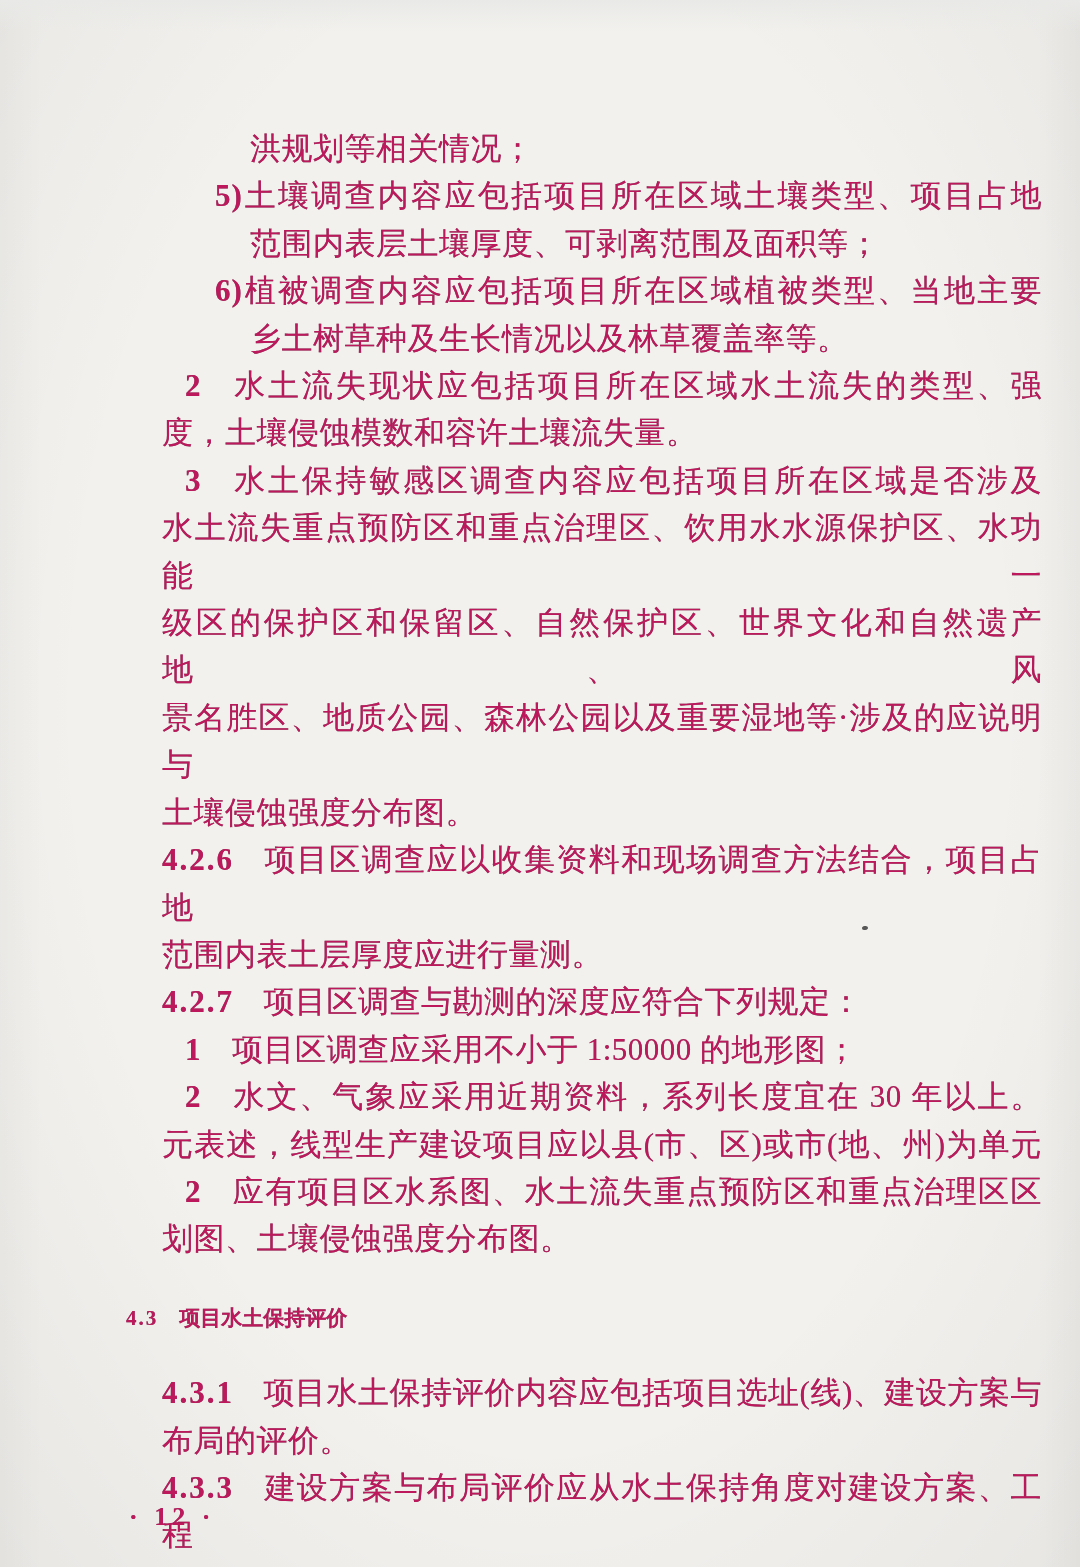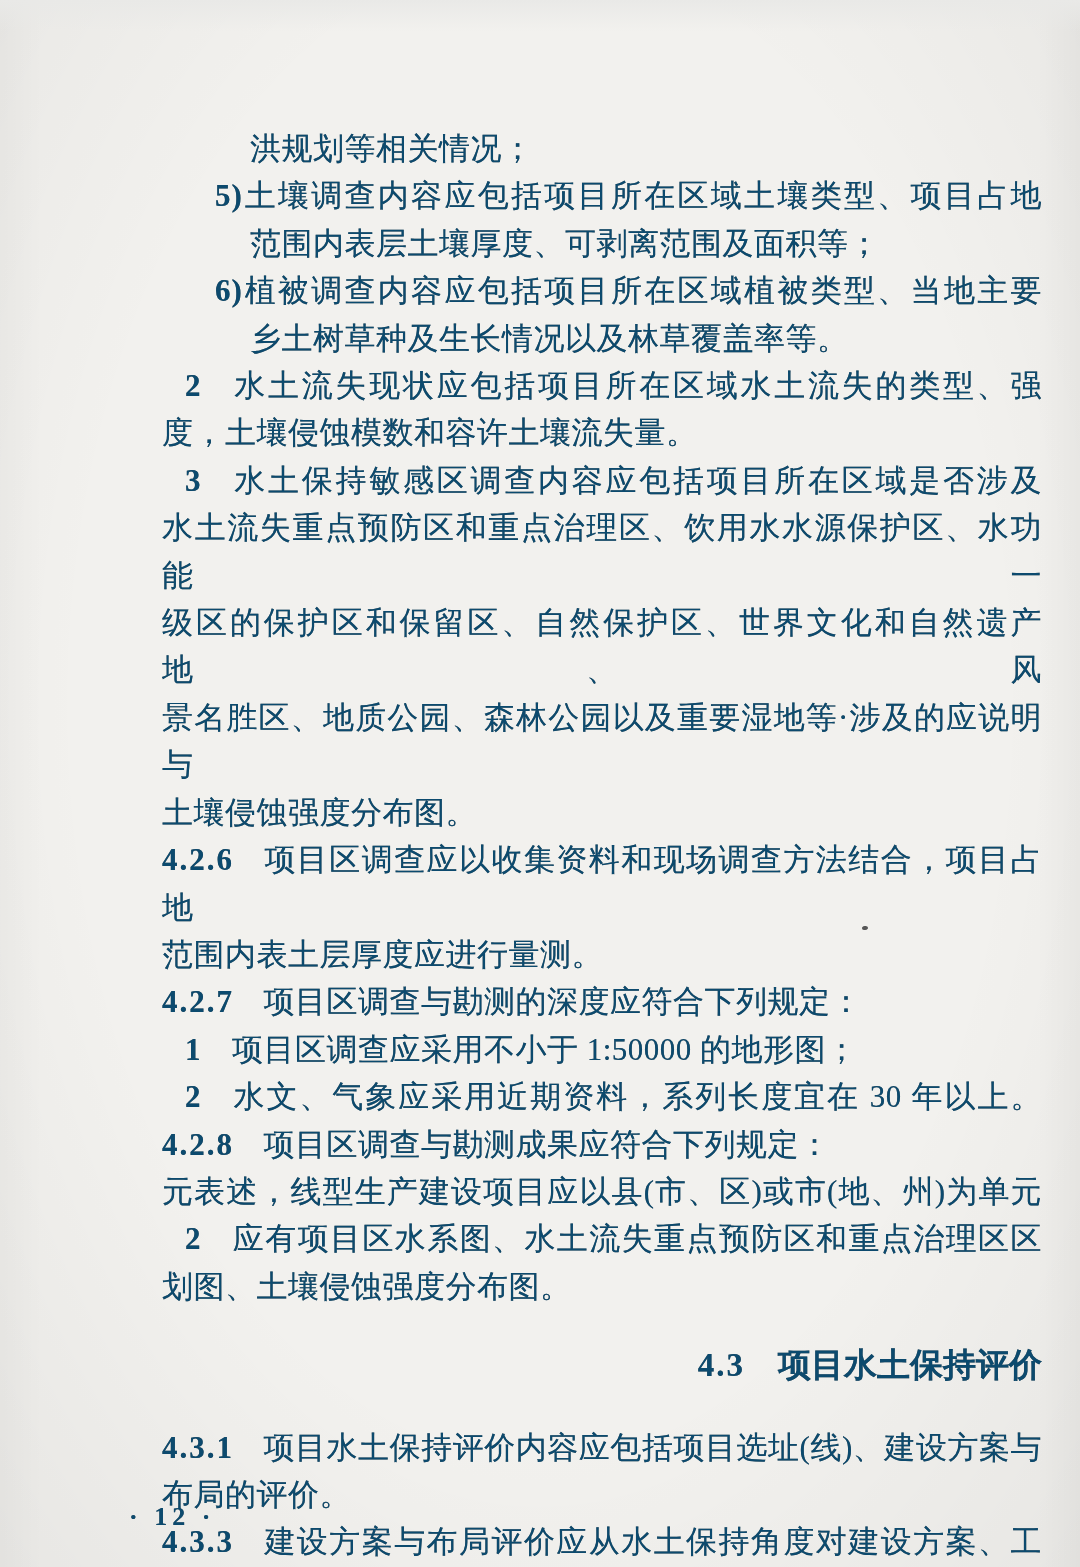--- a/index.html
+++ b/index.html
@@ -3,21 +3,21 @@
 <meta charset="utf-8">
 <style>
   html,body { margin:0; padding:0; }
   .page {
     position: relative;
     width: 1080px;
     height: 1567px;
     background: #f2f1ee;
     overflow: hidden;
     font-family: "Liberation Serif", "DejaVu Serif", serif;
-    color: #0c4a6e;
+    color: #be185d;
   }
   
   .page::before {
     content: "";
     position: absolute; inset: 0;
     background:
       linear-gradient(#e9e9e7, rgba(233,233,231,0) 2%),
       linear-gradient(90deg, rgba(0,0,0,0.025), rgba(0,0,0,0) 4%, rgba(0,0,0,0) 96%, rgba(0,0,0,0.03)),
       radial-gradient(ellipse at 50% 45%, rgba(0,0,0,0) 60%, rgba(0,0,0,0.045) 100%);
     pointer-events: none;
@@ -44,25 +44,25 @@
   .line.item  { padding-left: 59px; }
   .line.sub   { padding-left: 89px; }
   .line.cont2 { padding-left: 124px; }
   .num {
     font-weight: bold;
     letter-spacing: 2px;
     margin-right: 0.95em;
   }
   .num.nogap { margin-right: 0; letter-spacing: 1px; }
   .heading {
-    font-size: 33px;
+    font-size: 21px;
     font-weight: bold;
     line-height: 47.4px;
-    text-align: right;
-    margin: 32px 0 34px 0;
+    text-align: left;
+    margin: 32px 0 27px 0;
     text-shadow: 0 0 0.6px rgba(10,10,10,0.55);
   }
   .heading .num { margin-right: 1.0em; }
   .page-number {
     position: absolute;
     left: 129px;
     top: 1502px;
     font-size: 26px;
     line-height: 30px;
     letter-spacing: 5px;
@@ -97,21 +97,20 @@
       <div class="line item j"><span class="num">3</span><span>水土保持敏感区调查内容应包括项目所在区域是否涉及</span></div>
       <div class="line flush j"><span>水土流失重点预防区和重点治理区、饮用水水源保护区、水功能一</span></div>
       <div class="line flush j"><span>级区的保护区和保留区、自然保护区、世界文化和自然遗产地、风</span></div>
       <div class="line flush j"><span>景名胜区、地质公园、森林公园以及重要湿地等·涉及的应说明与</span></div>
       <div class="line flush"><span>土壤侵蚀强度分布图。</span></div>
       <div class="line flush j"><span class="num">4.2.6</span><span>项目区调查应以收集资料和现场调查方法结合，项目占地</span></div>
       <div class="line flush"><span>范围内表土层厚度应进行量测。</span></div>
       <div class="line flush"><span class="num">4.2.7</span><span>项目区调查与勘测的深度应符合下列规定：</span></div>
       <div class="line item"><span class="num">1</span><span>项目区调查应采用不小于 1:50000 的地形图；</span></div>
       <div class="line item j"><span class="num">2</span><span>水文、气象应采用近期资料，系列长度宜在 30 年以上。</span></div>
-      <div class="line flush"><span class="num">4.2.8</span><span>项目区调查与勘测成果应符合下列规定：</span></div>
       <div class="line flush j"><span>元表述，线型生产建设项目应以县(市、区)或市(地、州)为单元</span></div>
       <div class="line item j"><span class="num">2</span><span>应有项目区水系图、水土流失重点预防区和重点治理区区</span></div>
       <div class="line flush"><span>划图、土壤侵蚀强度分布图。</span></div>
       <div class="heading"><span class="num">4.3</span><span>项目水土保持评价</span></div>
       <div class="line flush j"><span class="num">4.3.1</span><span>项目水土保持评价内容应包括项目选址(线)、建设方案与</span></div>
       <div class="line flush"><span>布局的评价。</span></div>
       <div class="line flush j"><span class="num">4.3.3</span><span>建设方案与布局评价应从水土保持角度对建设方案、工程</span></div>
     </div>
   <div class="noise-dot"></div>
   <div class="page-number">· 12 ·</div>

